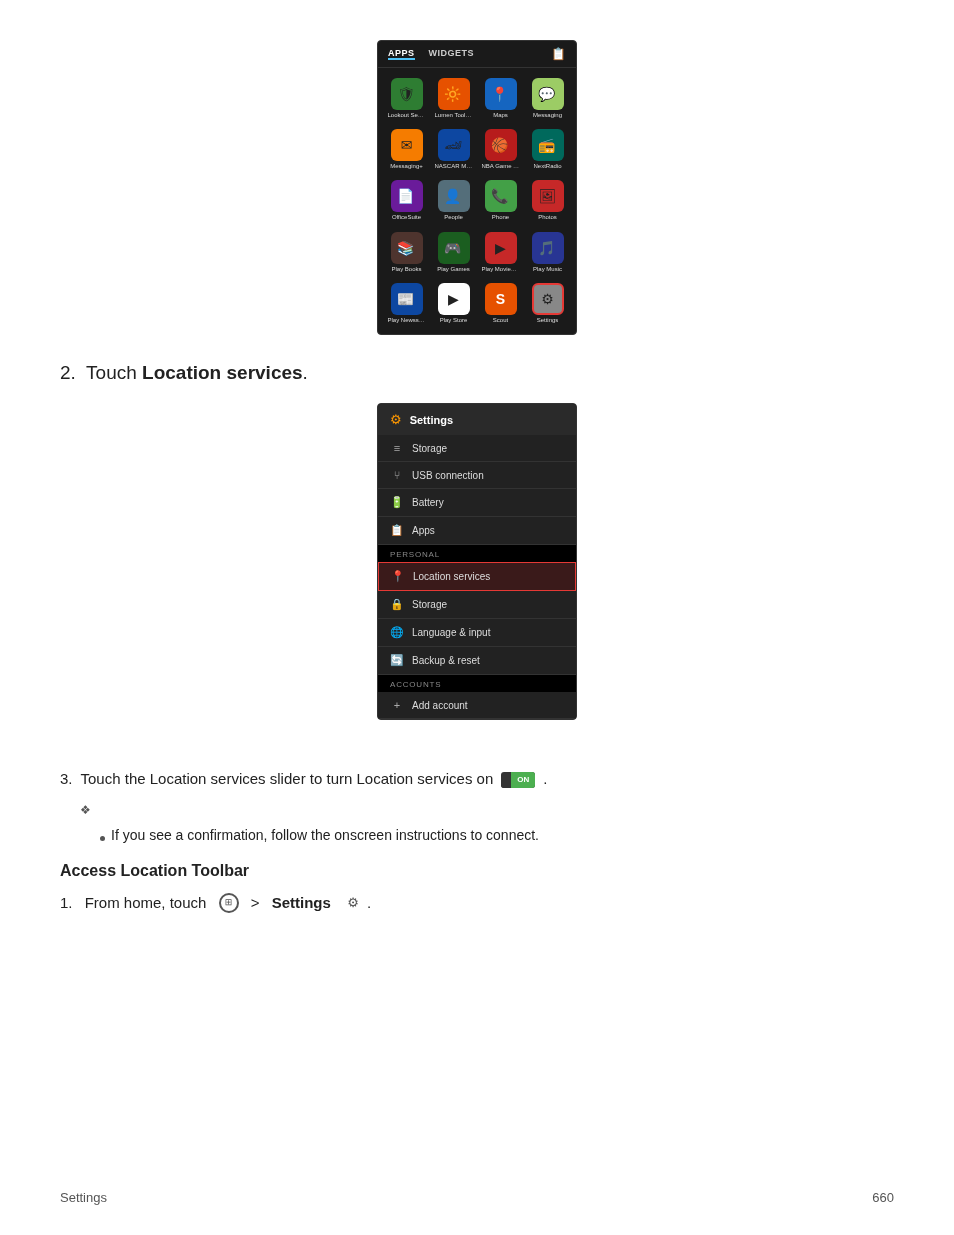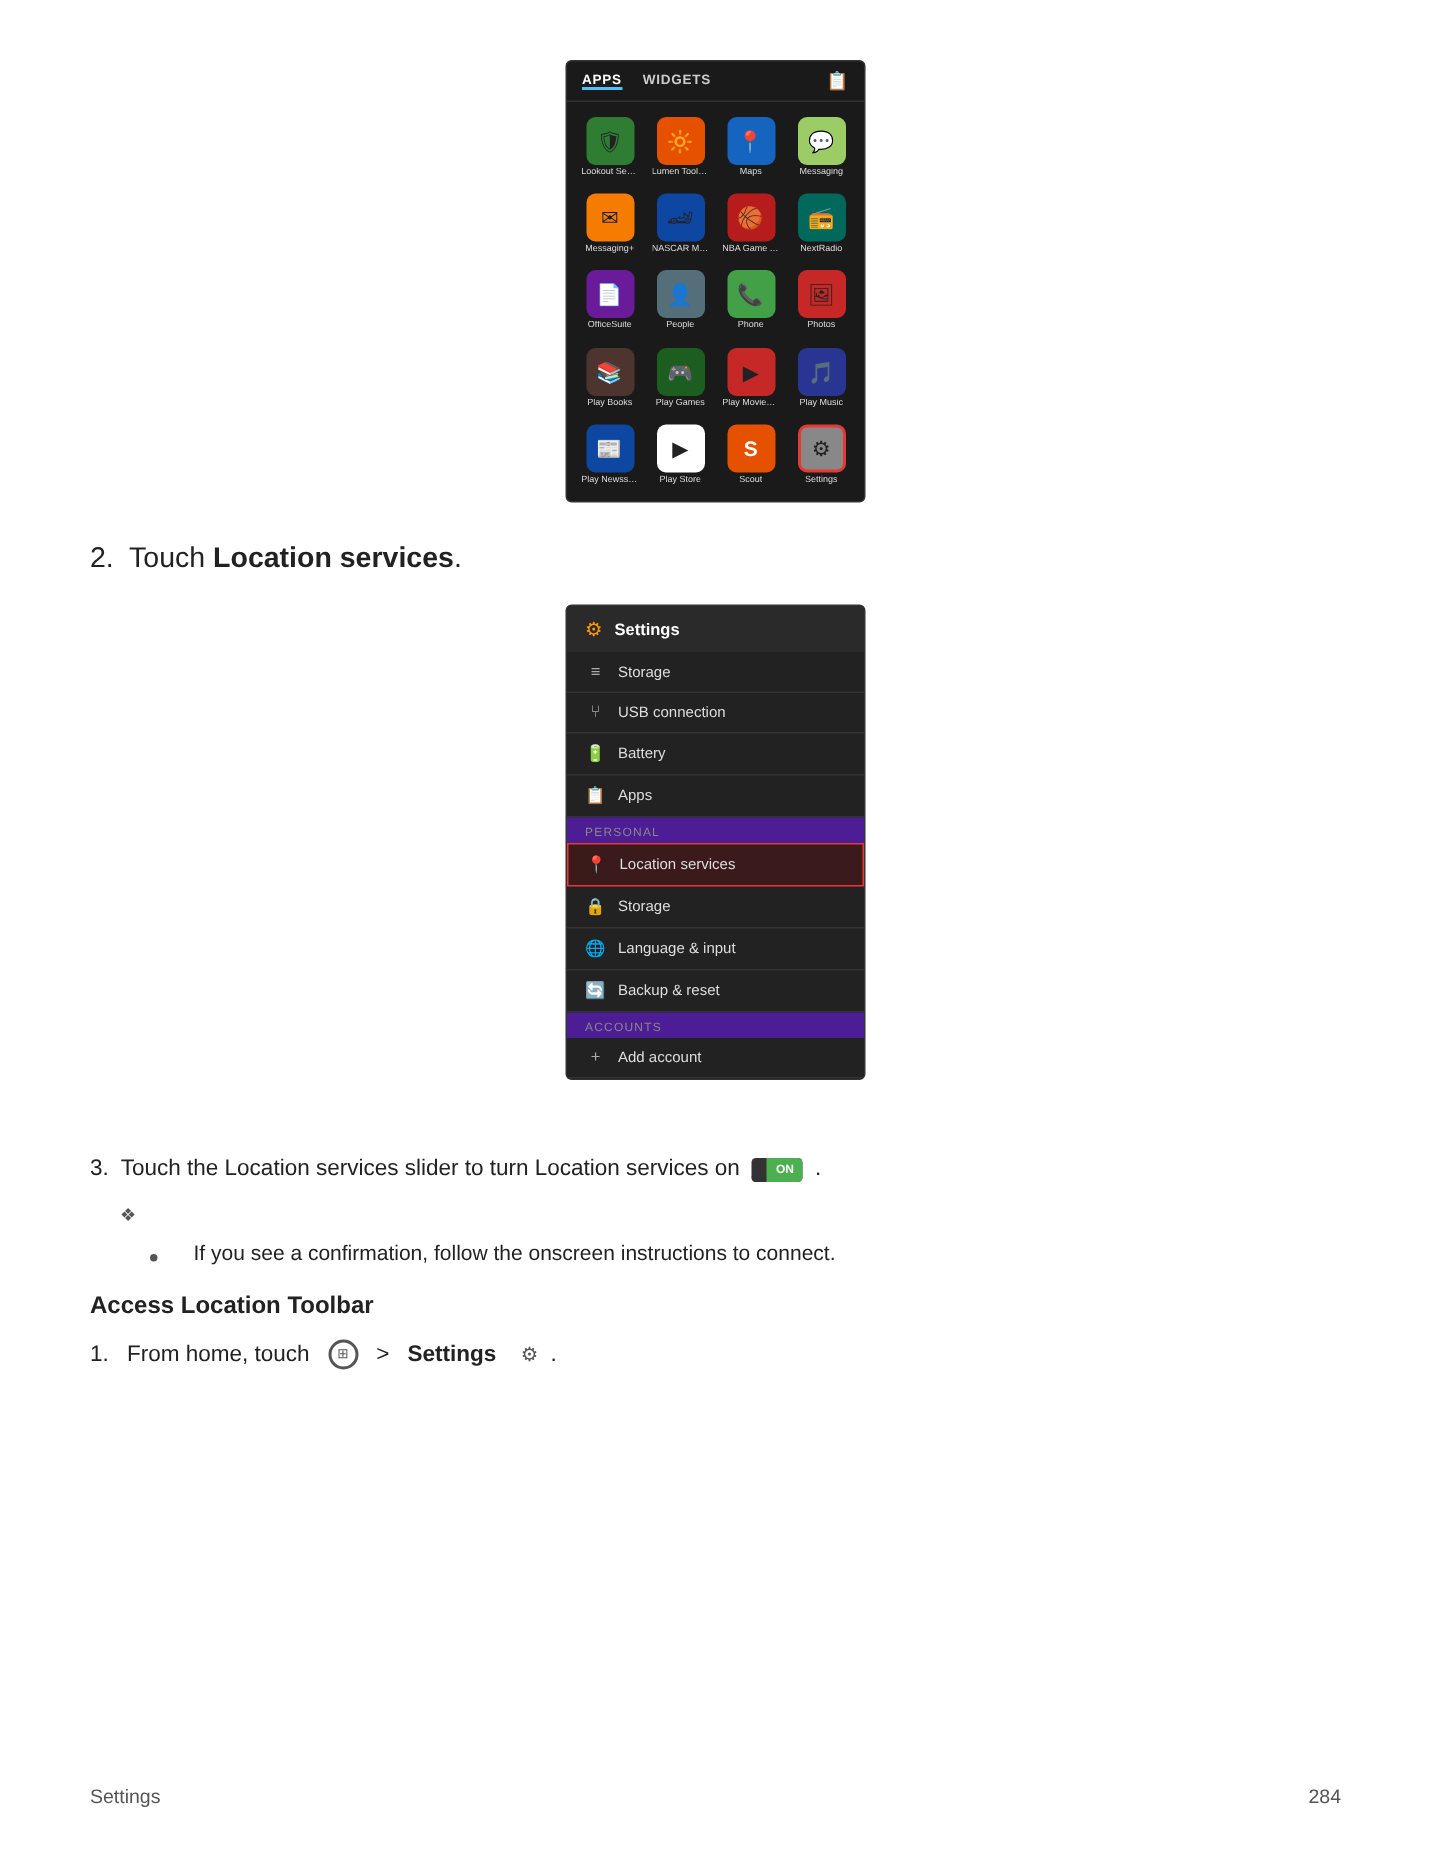--- a/index.html
+++ b/index.html
@@ -162,21 +162,21 @@
     .settings-item-label {
       color: #ddd;
       font-size: 10px;
     }
     .settings-section-header {
       padding: 5px 12px 3px;
       color: #888;
       font-size: 8px;
       letter-spacing: 0.8px;
       text-transform: uppercase;
-      background: #4c1d95;
+      background: #000000;
     }
 
     
     .step3-container {
       margin-bottom: 8px;
     }
     .step3-line {
       display: flex;
       align-items: center;
       gap: 8px;
@@ -222,21 +222,21 @@
     }
     .bullet-diamond {
       color: #555;
       font-size: 12px;
       margin-top: 2px;
       flex-shrink: 0;
     }
     .sub-bullet {
       display: flex;
       align-items: center;
-      gap: 24px;
+      gap: 6px;
       margin-left: 20px;
       margin-bottom: 4px;
       font-size: 14px;
       line-height: 1.5;
     }
     .sub-bullet-dot {
       width: 5px;
       height: 5px;
       background: #555;
       border-radius: 50%;
@@ -483,14 +483,14 @@
   &nbsp;
   <span>&gt;</span>
   &nbsp;
   <strong>Settings</strong>
   &nbsp;
   <span class="settings-gear-small">⚙</span>.
 </div>
 
 <div class="page-footer">
   <span>Settings</span>
-  <span>284</span>
+  <span>660</span>
 </div>
 
 </body></html>

